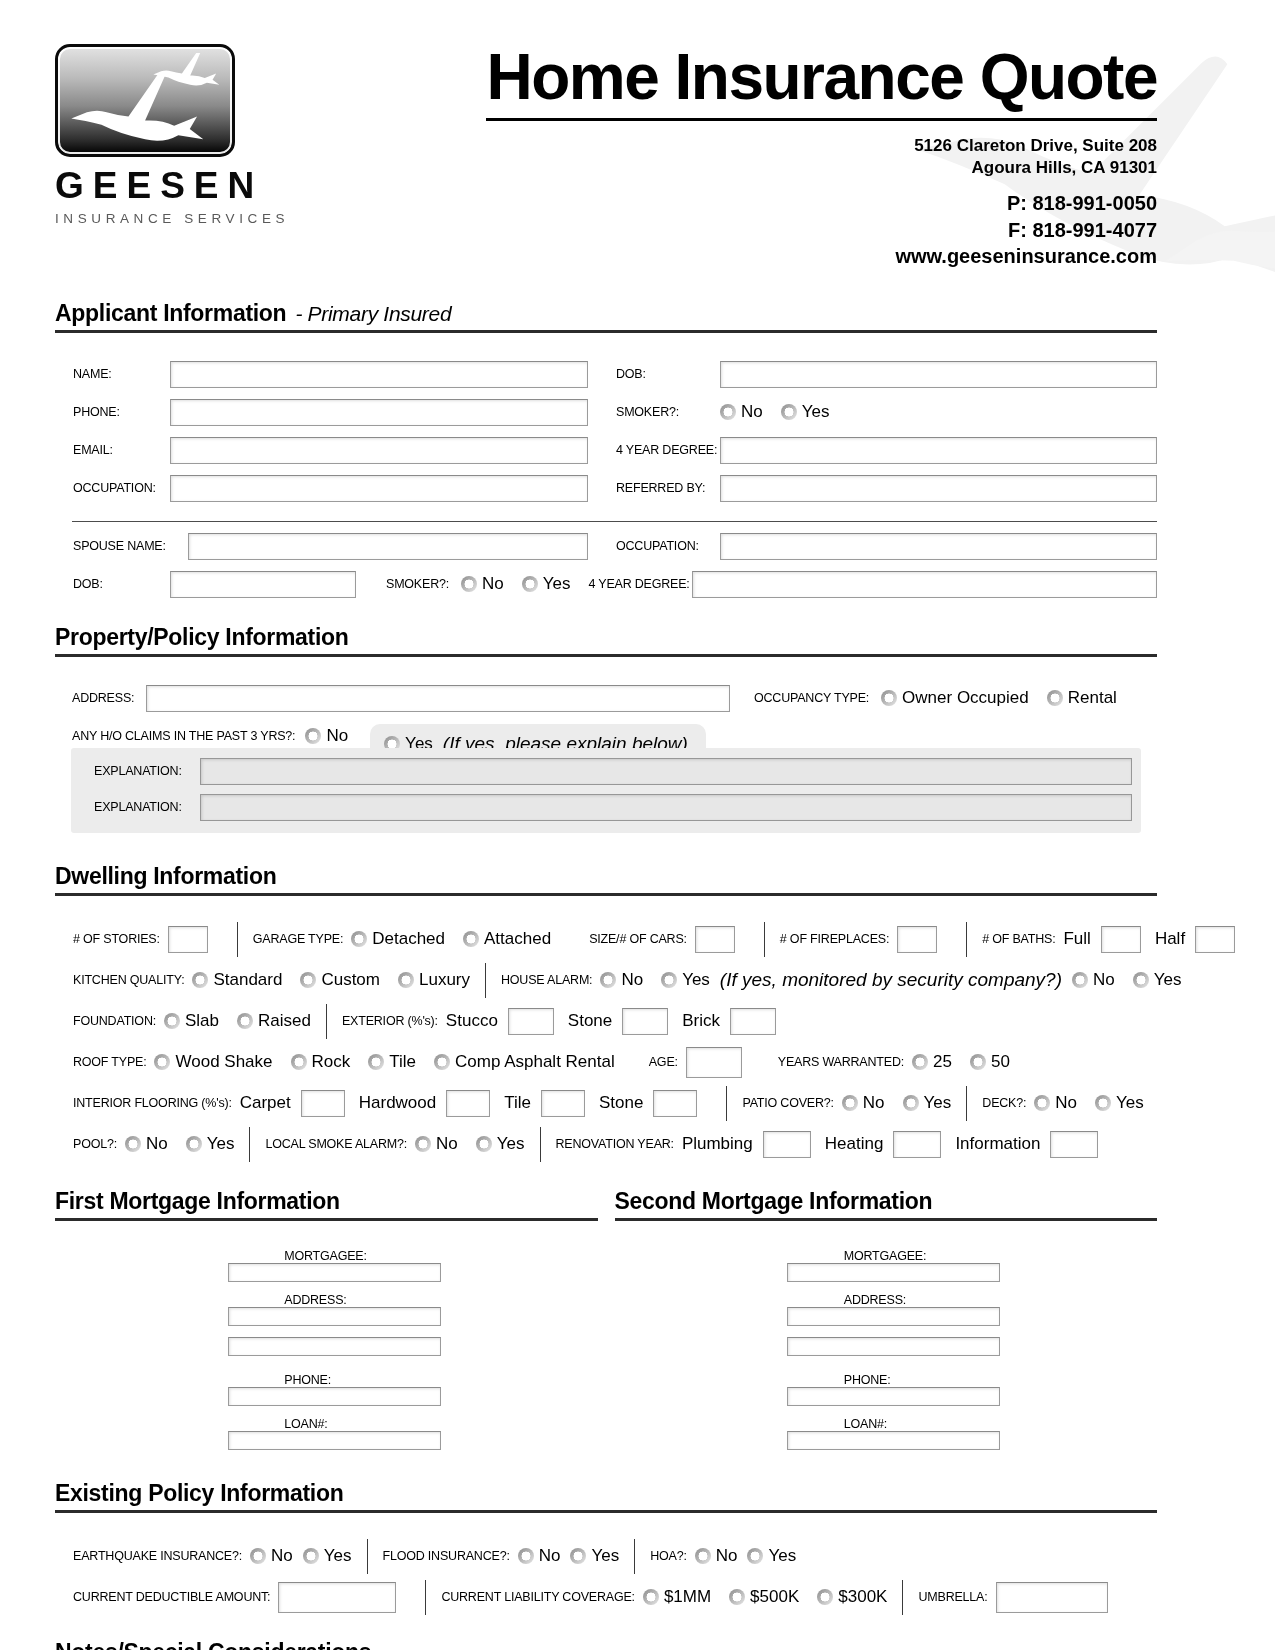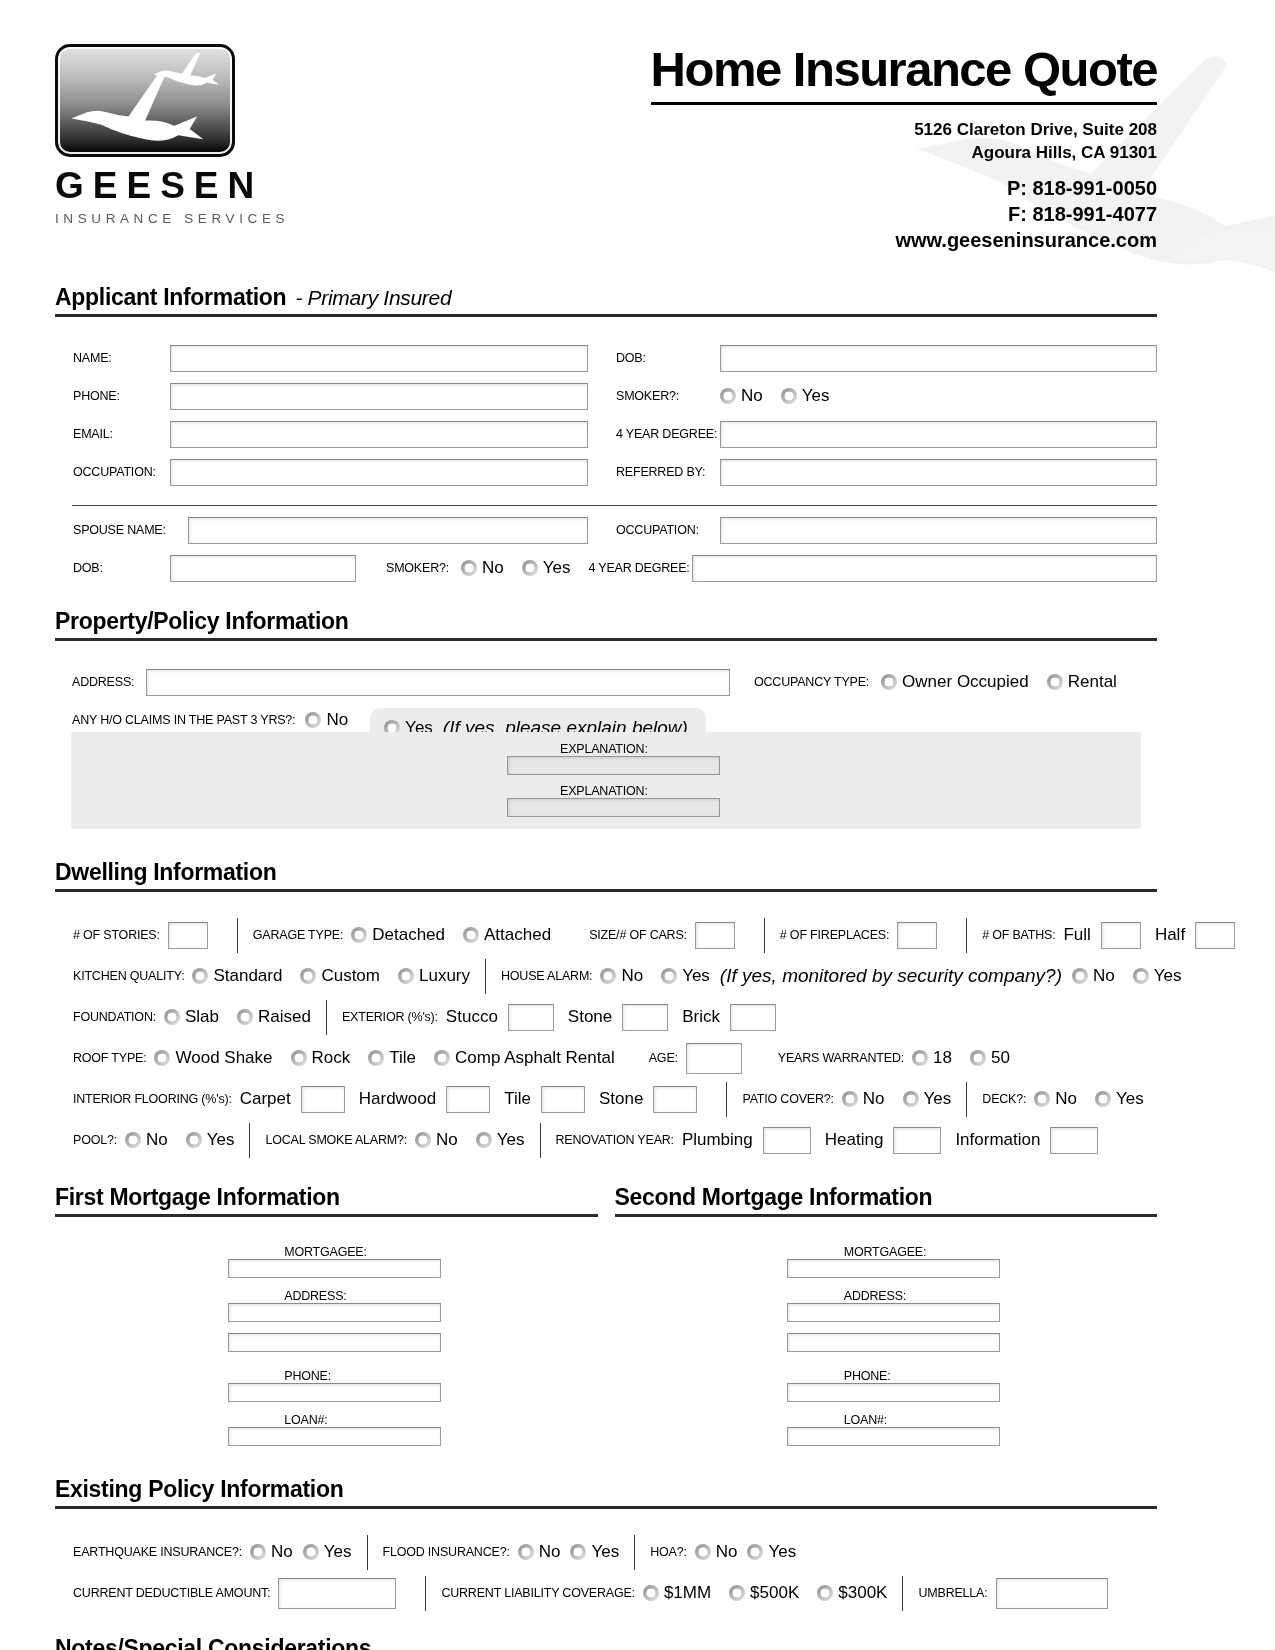--- a/index.html
+++ b/index.html
@@ -9,21 +9,21 @@
   .content { position:relative; z-index:1; padding:0 118px 30px 55px; }
 
   
   .header { display:flex; justify-content:space-between; padding-top:44px; }
   .logo-badge { width:180px; height:113px; border-radius:15px; border:3px solid #0a0a0a;
     background:linear-gradient(180deg,#e3e3e3 0%,#b9b9b9 30%,#8a8a8a 55%,#2a2a2a 88%,#000 100%);
     box-shadow: inset 0 0 0 2px rgba(255,255,255,.92); display:flex; align-items:center; justify-content:center; }
   .brand { font-size:37px; font-weight:700; letter-spacing:9px; margin-top:8px; color:#0a0a0a; }
   .tagline { font-size:13.5px; letter-spacing:4.6px; color:#595959; margin-top:4px; }
   .title-block { display:flex; flex-direction:column; align-items:flex-end; text-align:right; }
-  .page-title { font-size:49px; font-weight:700; letter-spacing:-1.5px; line-height:1.05;
+  .page-title { font-size:64px; font-weight:700; letter-spacing:-1.5px; line-height:1.05;
     border-bottom:3px solid #000; padding-bottom:7px; }
   .addr { margin-top:14px; font-size:17px; font-weight:700; line-height:1.3; }
   .contact { margin-top:11px; font-size:20px; font-weight:700; line-height:1.32; }
 
   
   .shead { display:flex; align-items:baseline; border-bottom:3px solid #2b2b2b; padding-bottom:3px;
     font-size:23px; font-weight:700; letter-spacing:-0.3px; }
   .shead .sub { font-style:italic; font-weight:400; font-size:21px; margin-left:9px; }
 
   
@@ -46,21 +46,21 @@
   .optlbl.tight { margin-right:10px; }
   .note { font-style:italic; font-size:19px; white-space:nowrap; }
   .thin-rule { height:1px; background:#4c4c4c; margin:19px 0 5px 17px; }
   .vr { width:1px; align-self:stretch; background:#3a3a3a; margin:-2px 15px; flex:none; }
 
   
   .claims-row { display:flex; align-items:center; margin-top:12px; padding-left:17px; }
   .claims-tab { display:flex; align-items:center; background:#ececec; border-radius:10px 10px 0 0;
     padding:9px 18px 9px 14px; margin-left:12px; margin-bottom:-16px; position:relative; }
   .exp-panel { background:#ececec; border-radius:3px; margin:0 16px 0 16px; padding:10px 9px 12px 9px; position:relative; }
-  .exp-row { display:flex; align-items:center; padding-left:14px;flex-direction:column; }
+  .exp-row { display:flex; align-items:center; padding-left:14px; }
   .exp-row + .exp-row { margin-top:9px; }
   .exp-lbl { width:106px; flex:none; }
   .exp-input { background:#e7e7e7; border:1px solid #979797; height:27px; flex:1;
     box-shadow: inset 1px 1px 3px rgba(0,0,0,.14); }
 
   
   .drow { display:flex; align-items:center; margin-top:10px; padding-left:18px; min-height:31px; }
   .drow .lbl { margin-right:8px; }
   .drow .box { margin-right:14px; }
   .mr0 { margin-right:0; }
@@ -282,21 +282,21 @@
       <span class="radio"></span>
       <span class="optlbl">Rock</span>
       <span class="radio"></span>
       <span class="optlbl">Tile</span>
       <span class="radio"></span>
       <span class="optlbl">Comp Asphalt Rental</span>
       <span class="lbl" style="margin-left:16px">AGE:</span>
       <input class="input box box-md" style="height: 31px;" type="text">
       <span class="lbl" style="margin-left:22px">YEARS WARRANTED:</span>
       <span class="radio"></span>
-      <span class="optlbl">18</span>
+      <span class="optlbl">25</span>
       <span class="radio"></span>
       <span class="optlbl mr0">50</span>
     </div>
 
     <div class="drow">
       <span class="lbl">INTERIOR FLOORING (%'s):</span>
       <span class="optlbl tight">Carpet</span>
       <input class="input box" style="width: 44px;" type="text">
       <span class="optlbl tight">Hardwood</span>
       <input class="input box" style="width: 44px;" type="text">

